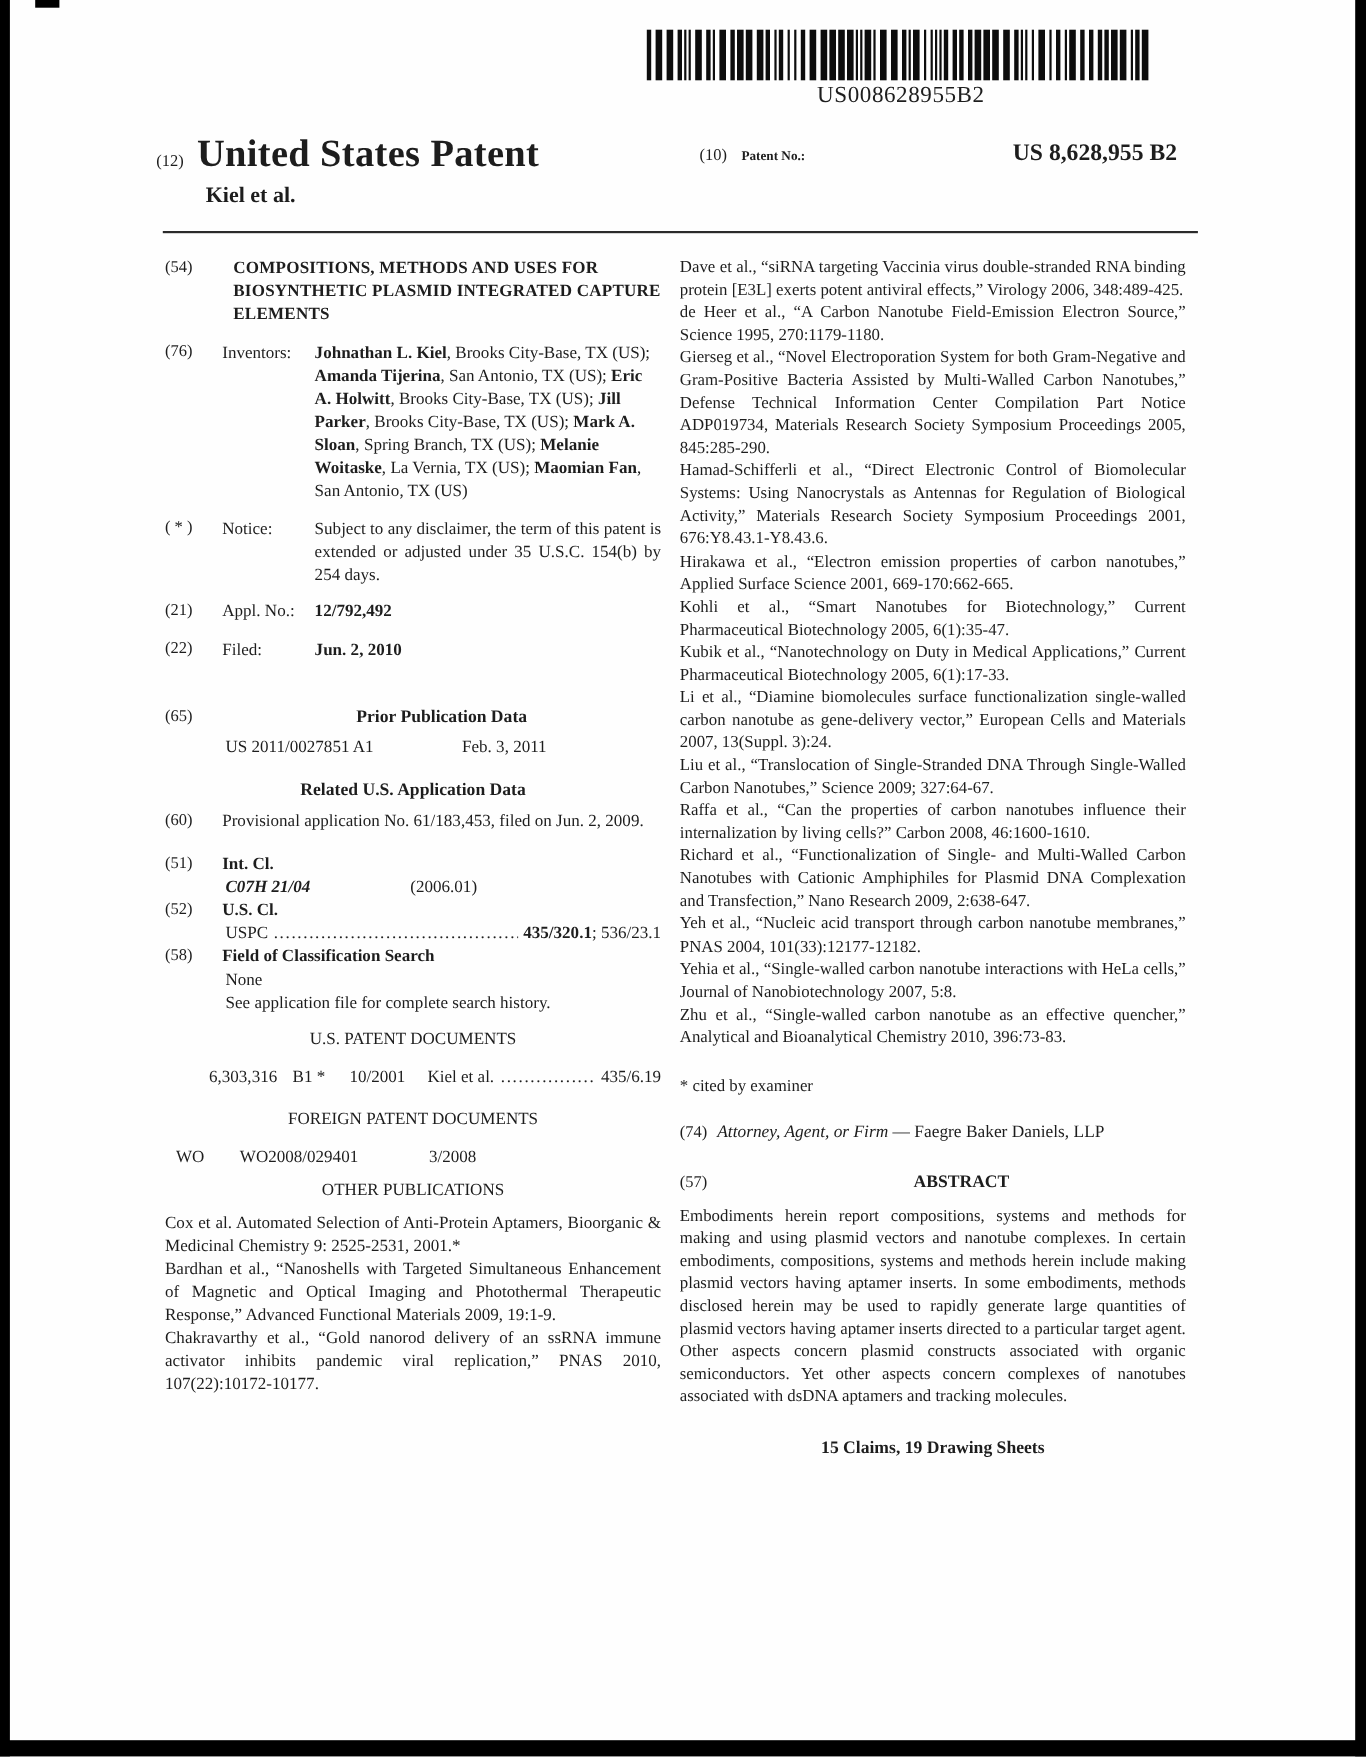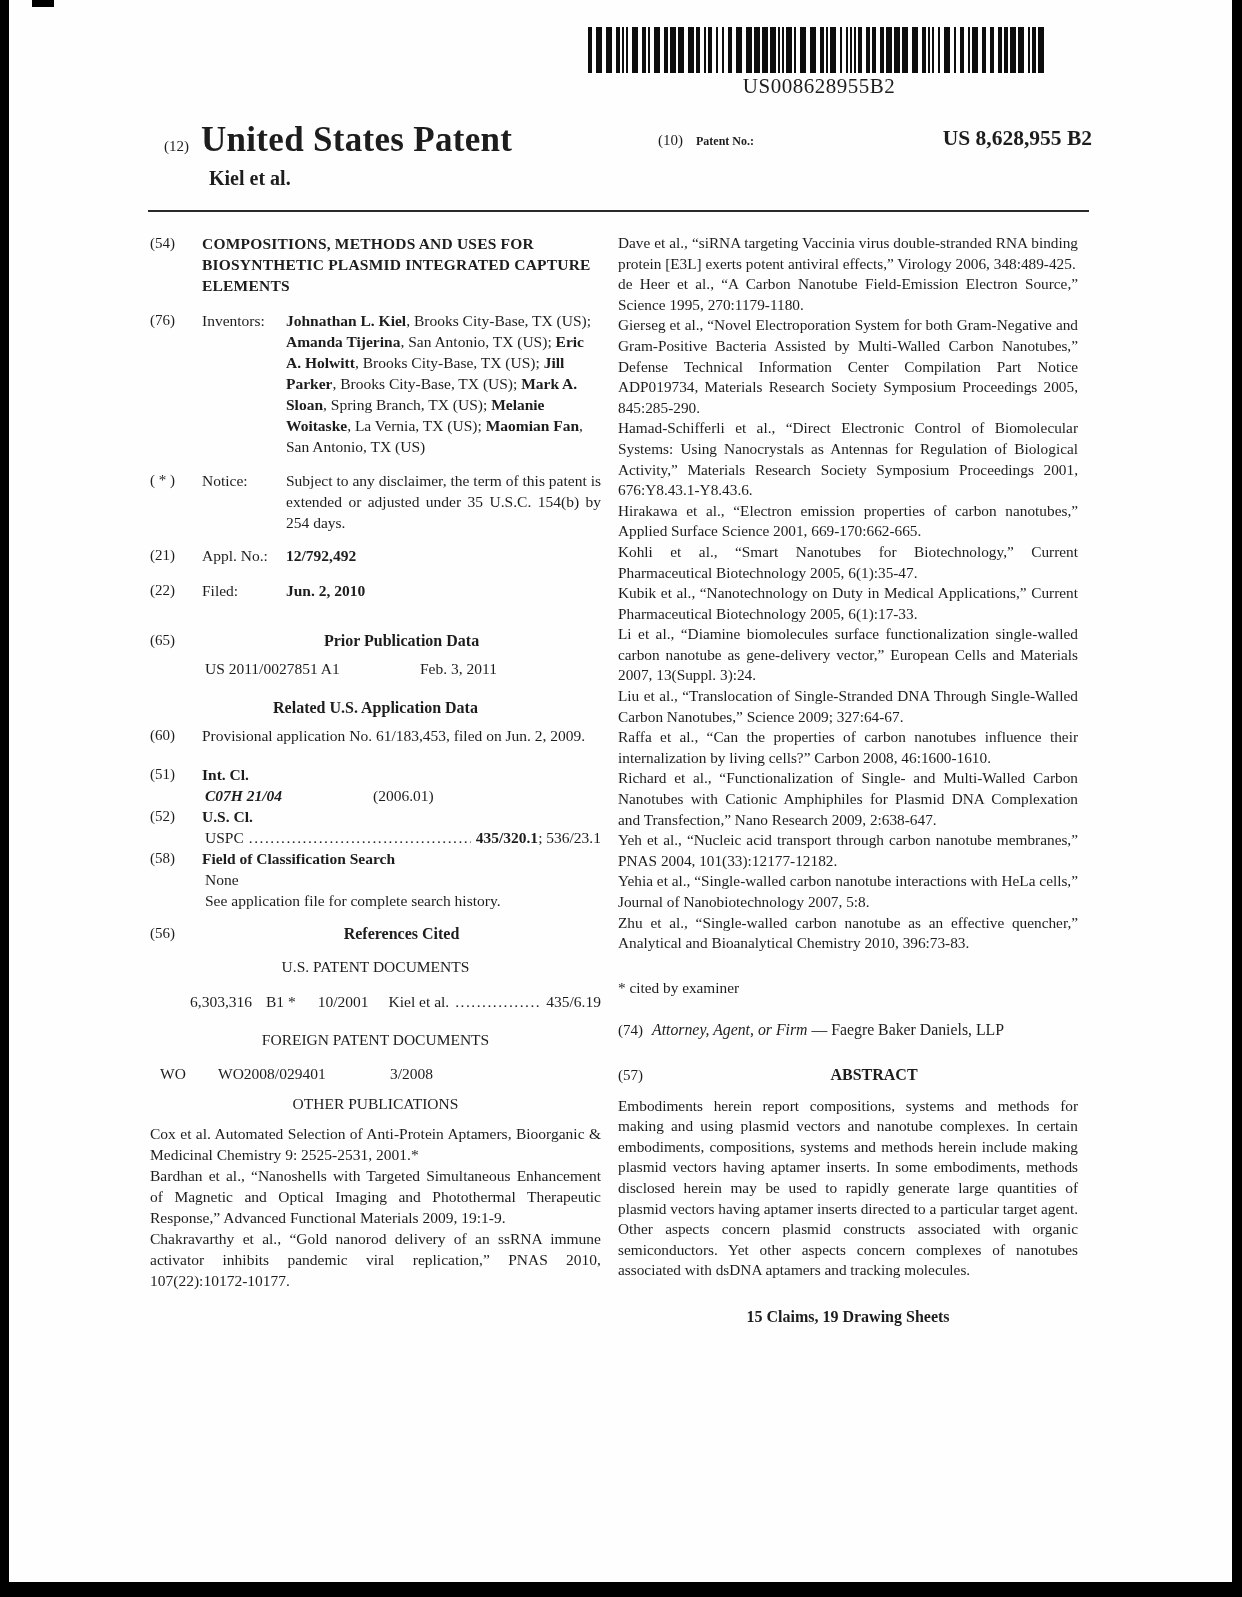--- a/index.html
+++ b/index.html
@@ -13,21 +13,21 @@
   .edge-right  { right:0; top:0; width:10px; height:1597px; }
   .edge-bottom { left:0; bottom:0; width:100%; height:15px; }
   .edge-blip   { left:32px; top:0; width:22px; height:7px; }
 
   .barcode-block { position:absolute; left:588px; top:27px; width:462px; }
   .barcode { display:flex; height:46px; }
   .barcode span { display:block; height:100%; flex:none; }
   .barcode .bar { background:#0d0d0d; }
   .barcode-text { text-align:center; font-size:21px; margin-top:1px; letter-spacing:0.5px; }
 
-  .header { position:absolute; left:164px; top:120px; width:928px; display:flex; justify-content:space-between; }
+  .header { position:absolute; left:142px; top:120px; width:928px; display:flex; justify-content:space-between; }
   .inid { font-size:15px; }
   .title-line { display:flex; align-items:baseline; gap:12px; }
   .doc-title { font-size:35px; font-weight:bold; letter-spacing:0.3px; white-space:nowrap; }
   .party { font-size:20px; font-weight:bold; margin:7px 0 0 45px; }
   .header-right { width:434px; padding-top:6px; }
   .hr-row { display:flex; align-items:baseline; margin-bottom:9px; }
   .hr-row .inid { width:38px; flex:none; }
   .hr-label { font-size:12px; font-weight:bold; white-space:nowrap; }
   .hr-value { flex:1; text-align:right; font-size:21.5px; font-weight:bold; white-space:nowrap; }
 
@@ -40,26 +40,26 @@
 
   .field { display:flex; }
   .fnum   { flex:none; width:52px; font-size:15px; }
   .flabel { flex:none; width:84px; }
   .fbody  { flex:1; }
   .justify { text-align:justify; }
   .bold { font-weight:bold; }
   .center { text-align:center; }
   .heading16 { font-weight:bold; font-size:16px; }
 
-  .title-field { margin-bottom:14px; }
+  .title-field { margin-bottom:14px;gap:10px; }
   .title-text { font-weight:bold; letter-spacing:0.2px; }
   .inventors-field { margin-bottom:13px; }
   .notice-field { margin-bottom:12px; }
   .appl-field  { margin-bottom:14px; }
-  .filed-field { margin-bottom:29px; }
+  .filed-field { margin-bottom:40px; }
   .prior-head  { margin-bottom:7px; }
   .pubrow { padding-left:55px; display:flex; margin-bottom:18px; }
   .pubrow .pubno { width:215px; flex:none; }
   .related-head { font-weight:bold; font-size:16px; text-align:center; margin-bottom:7px; }
   .prov-field { margin-bottom:18px; }
   .intcl-row { padding-left:55px; }
   .intcl-row .code { display:inline-block; width:168px; font-weight:bold; font-style:italic; }
   .uspc-row { padding-left:55px; display:flex; align-items:baseline; }
   .uspc-row .dots { flex:1; overflow:hidden; white-space:nowrap; margin:0 5px; letter-spacing:1.5px; }
   .indent55 { padding-left:55px; }
@@ -310,24 +310,20 @@
         <span>; 536/23.1</span>
       </div>
 
       <div class="field">
         <span class="fnum">(58)</span>
         <div class="fbody bold">Field of Classification Search</div>
       </div>
       <div class="indent55">None</div>
       <div class="indent55 fcs-last">See application file for complete search history.</div>
 
-      <div class="field refs-cited-field">
-        <span class="fnum">(56)</span>
-        <div class="fbody center heading16">References Cited</div>
-      </div>
 
       <div class="docs-head">U.S. PATENT DOCUMENTS</div>
       <div class="usdoc-row">
         <span class="ud1">6,303,316</span>
         <span class="ud2">B1 *</span>
         <span class="ud3">10/2001</span>
         <span>Kiel et al.</span>
         <span class="ud-dots">....................</span>
         <span>435/6.19</span>
       </div>

